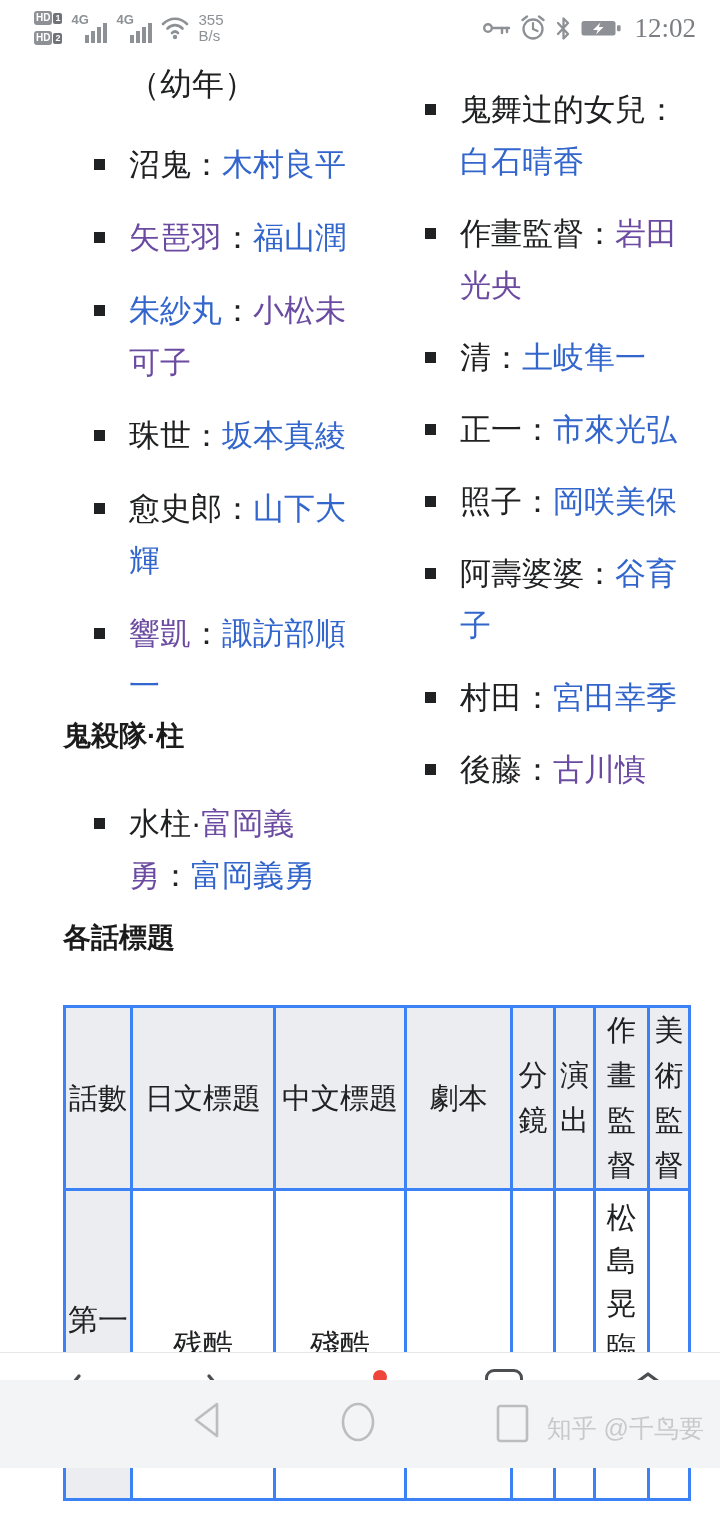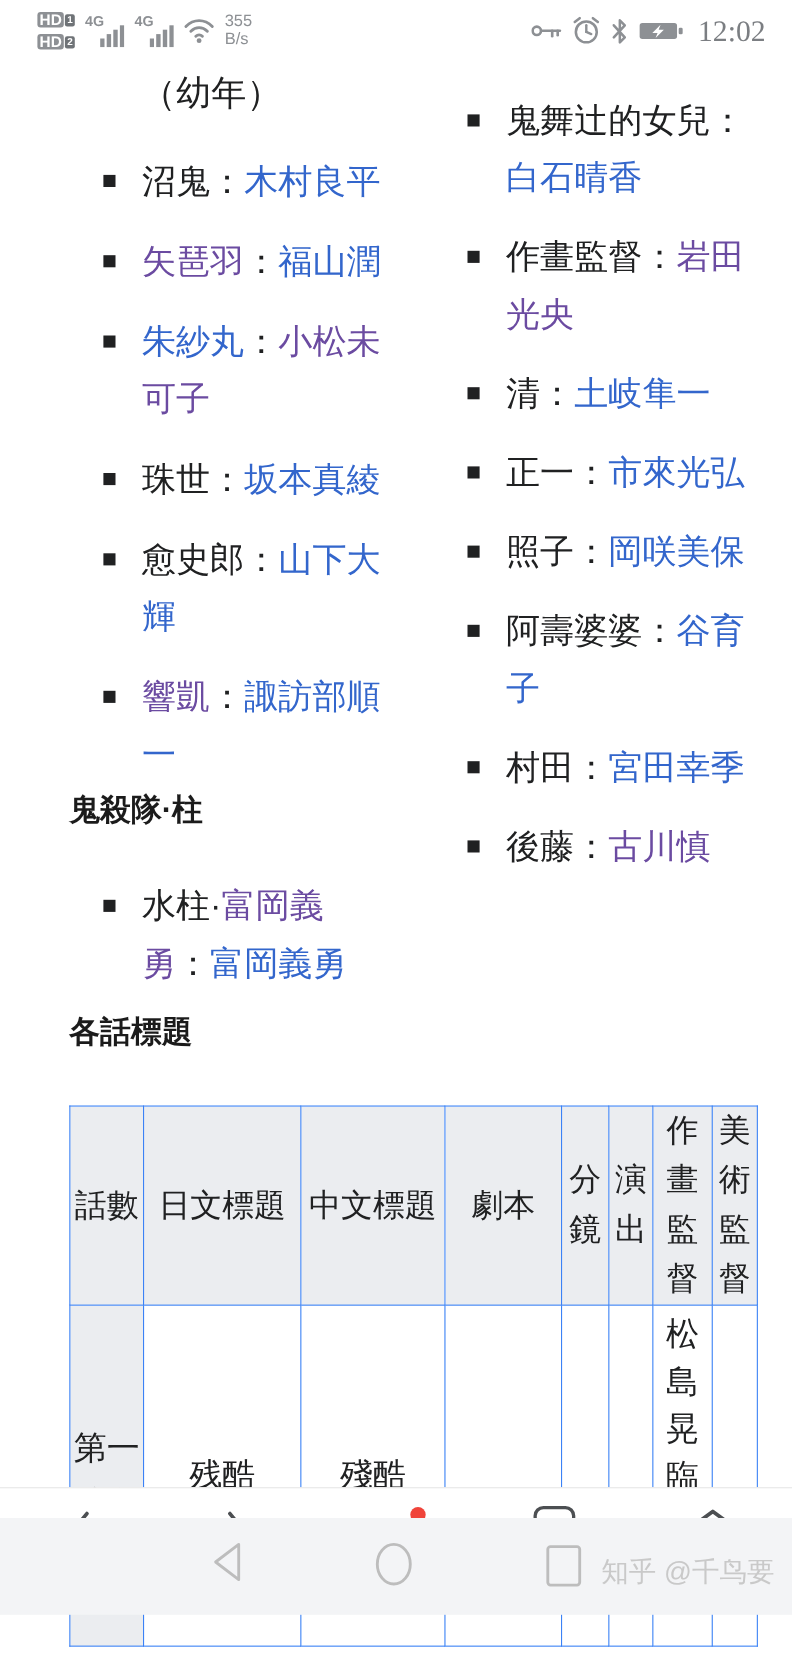--- a/index.html
+++ b/index.html
@@ -7,21 +7,21 @@
        font-family:"Liberation Sans","DejaVu Sans",sans-serif;color:#202122;}
   .abs{position:absolute;}
 
   
   .status-bar{position:absolute;left:0;top:0;width:720px;height:56px;background:#fff;
     display:flex;align-items:center;padding:0 24px 0 34px;box-sizing:border-box;color:#8d9094;}
   .sb-left{display:flex;align-items:center;gap:9px;}
   .sb-right{margin-left:auto;display:flex;align-items:center;gap:9px;}
   .hd-stack{display:flex;flex-direction:column;gap:3px;}
   .hd-badge{display:flex;align-items:center;height:17px;}
-  .hd-box{background:#8d9094;color:#fff;font-size:14px;font-weight:bold;border-radius:3px;
+  .hd-box{background:#8d9094;color:#fff;font-size:10px;font-weight:bold;border-radius:3px;
     padding:1px 2px;line-height:12px;}
   .hd-num{background:#6f7377;color:#fff;font-size:9px;font-weight:bold;border-radius:2px;
     padding:0 2px;margin-left:1px;line-height:11px;}
   .net{position:relative;width:36px;height:34px;}
   .net .g{position:absolute;left:0;top:1px;font-size:13px;font-weight:bold;color:#8d9094;}
   .net svg{position:absolute;right:0;bottom:2px;}
   .speed{display:flex;flex-direction:column;font-size:15px;line-height:16px;color:#8d9094;}
   .time{font-size:27px;color:#7b7e82;margin-left:3px;font-family:Liberation Serif, serif;}
 
   
@@ -36,21 +36,21 @@
   .seg-plain{color:#202122;}
   .seg-link{color:var(--link,#3366cc);}
   .seg-visited{color:var(--visited,#6b4ba1);}
   h2.wh{margin:0;font-size:28px;font-weight:bold;color:#1b1b1b;line-height:48px;}
   #pillar-heading{position:absolute;left:63px;top:712px;}
   #episodes-heading{position:absolute;left:63px;top:914px;}
 
   
   #episodes-table{position:absolute;left:63px;top:1005px;width:625px;border-collapse:collapse;
     table-layout:fixed;font-size:29px;}
-  #episodes-table th,#episodes-table td{border:1px solid #3b82f6;padding:0;text-align:center;
+  #episodes-table th,#episodes-table td{border:3px solid #3b82f6;padding:0;text-align:center;
     vertical-align:middle;font-weight:400;overflow:hidden;}
   #episodes-table thead th{background:#ebedf0;height:179px;word-break:break-all;line-height:45px;}
   #episodes-table tbody tr{height:310px;}
   #episodes-table .c-ep{background:#ebedf0;word-break:break-all;line-height:50px;font-size:30px;}
   #episodes-table .c-title{line-height:50px;font-size:30px;}
   #episodes-table .c-anim{vertical-align:top;padding-top:5px;line-height:43px;
     word-break:break-all;font-size:30px;}
 
   
   .browser-bar{position:absolute;left:0;top:1352px;width:720px;height:79px;background:#fff;

